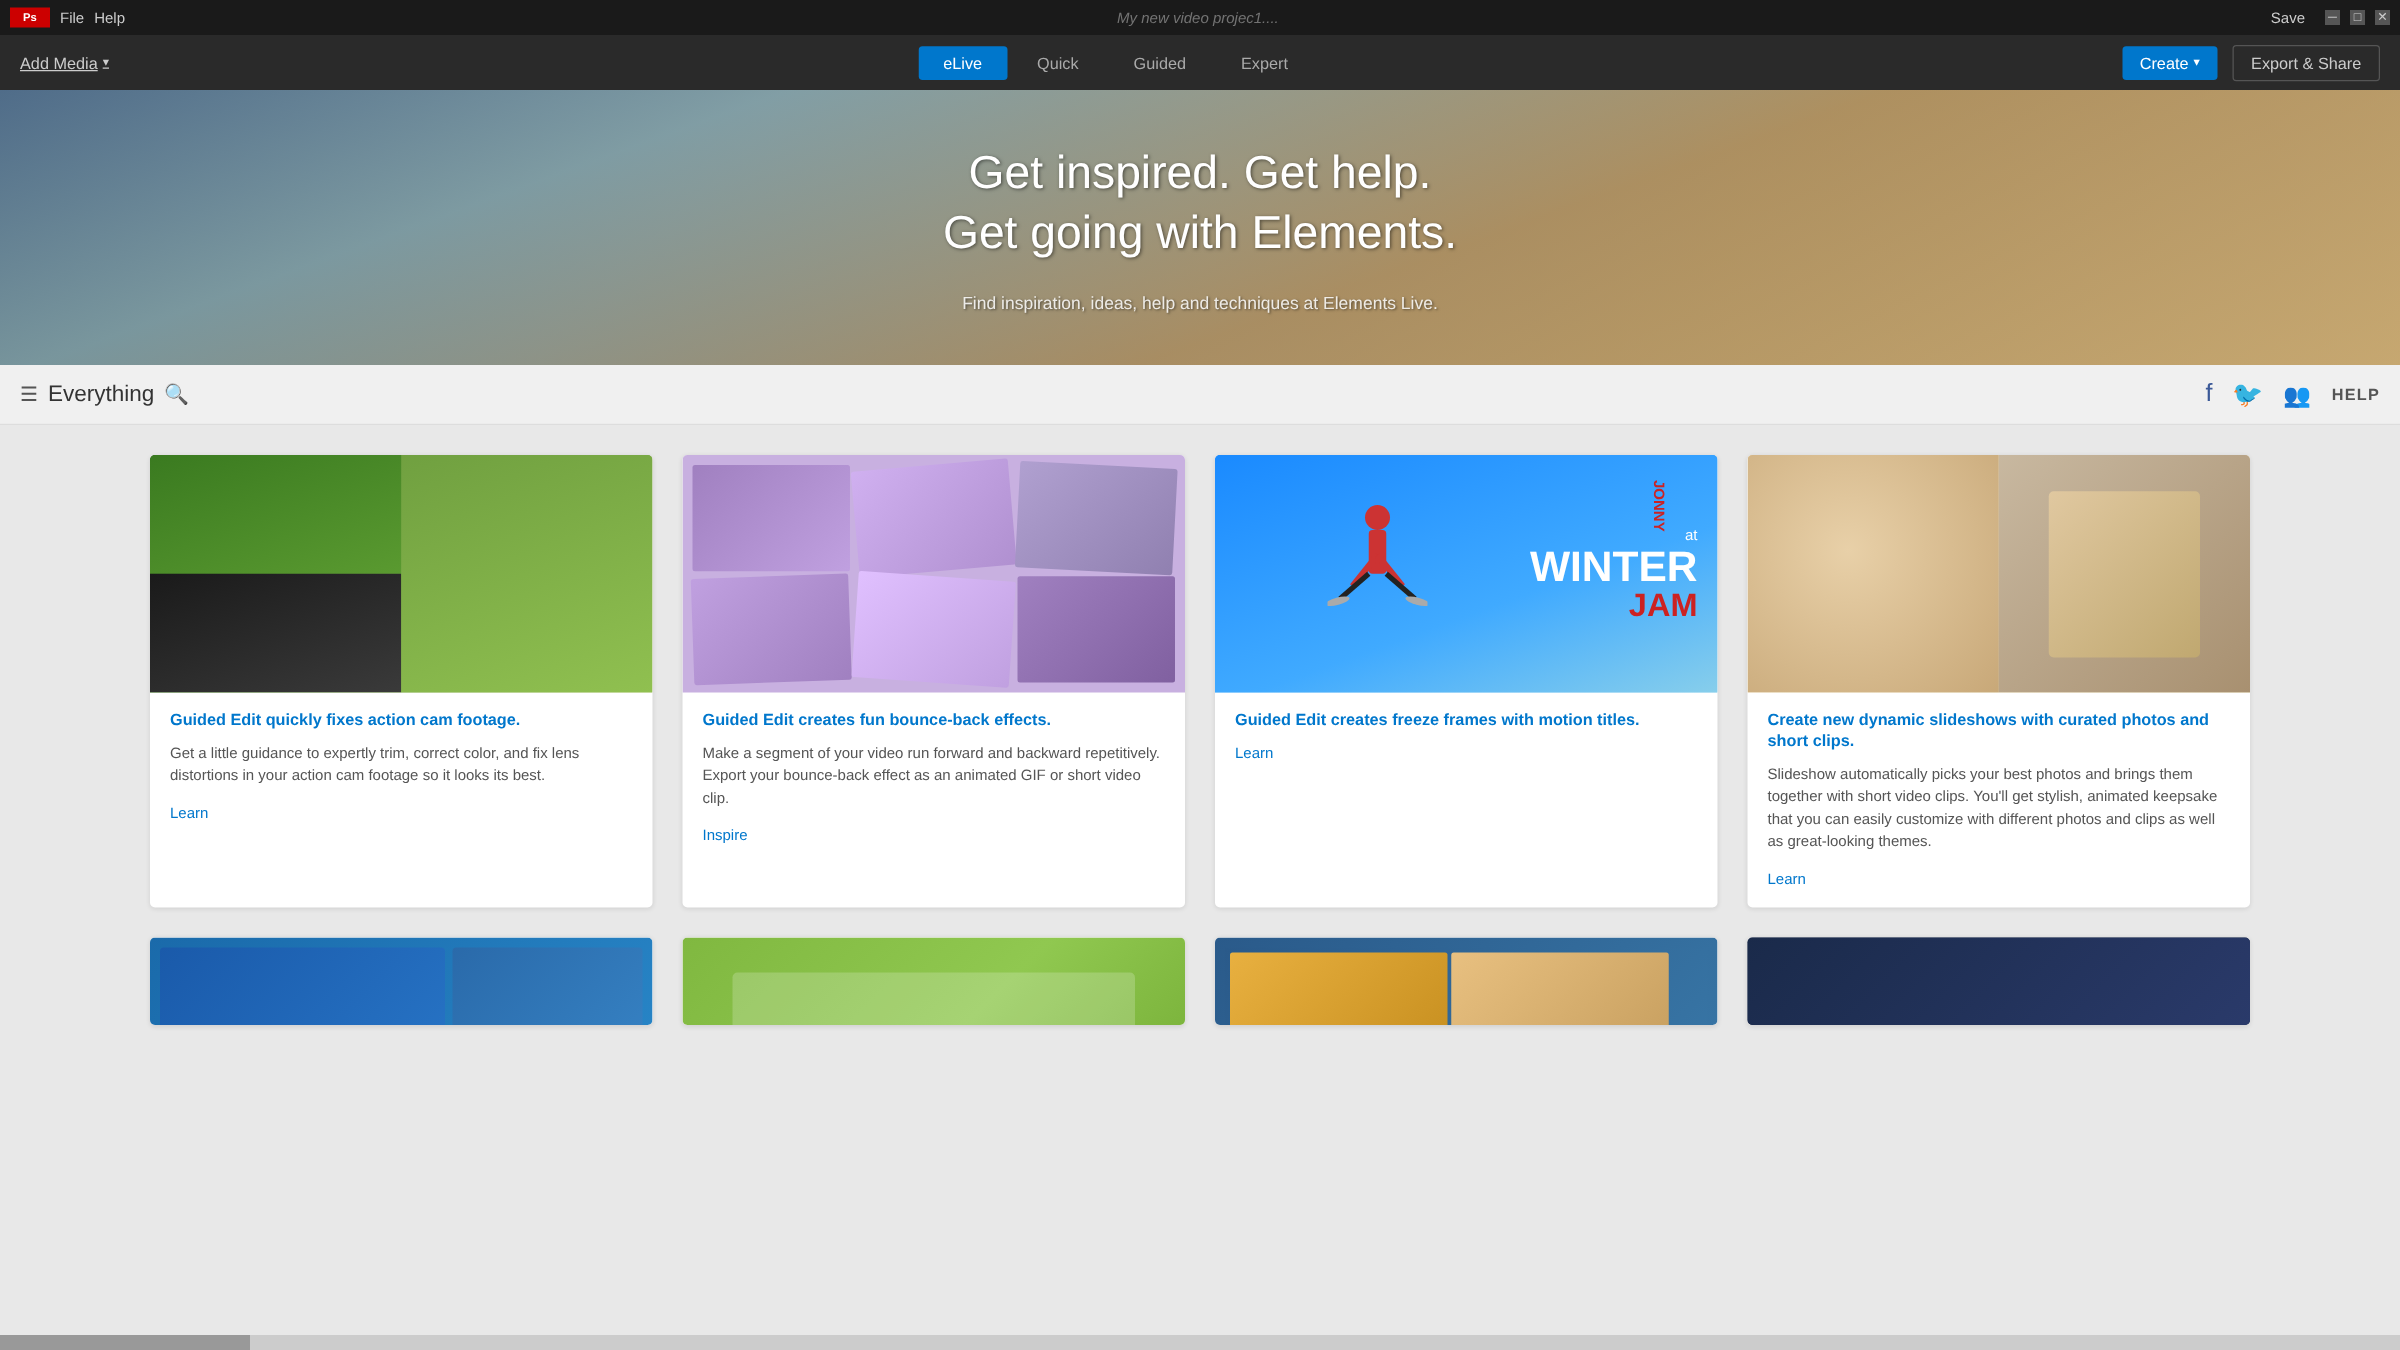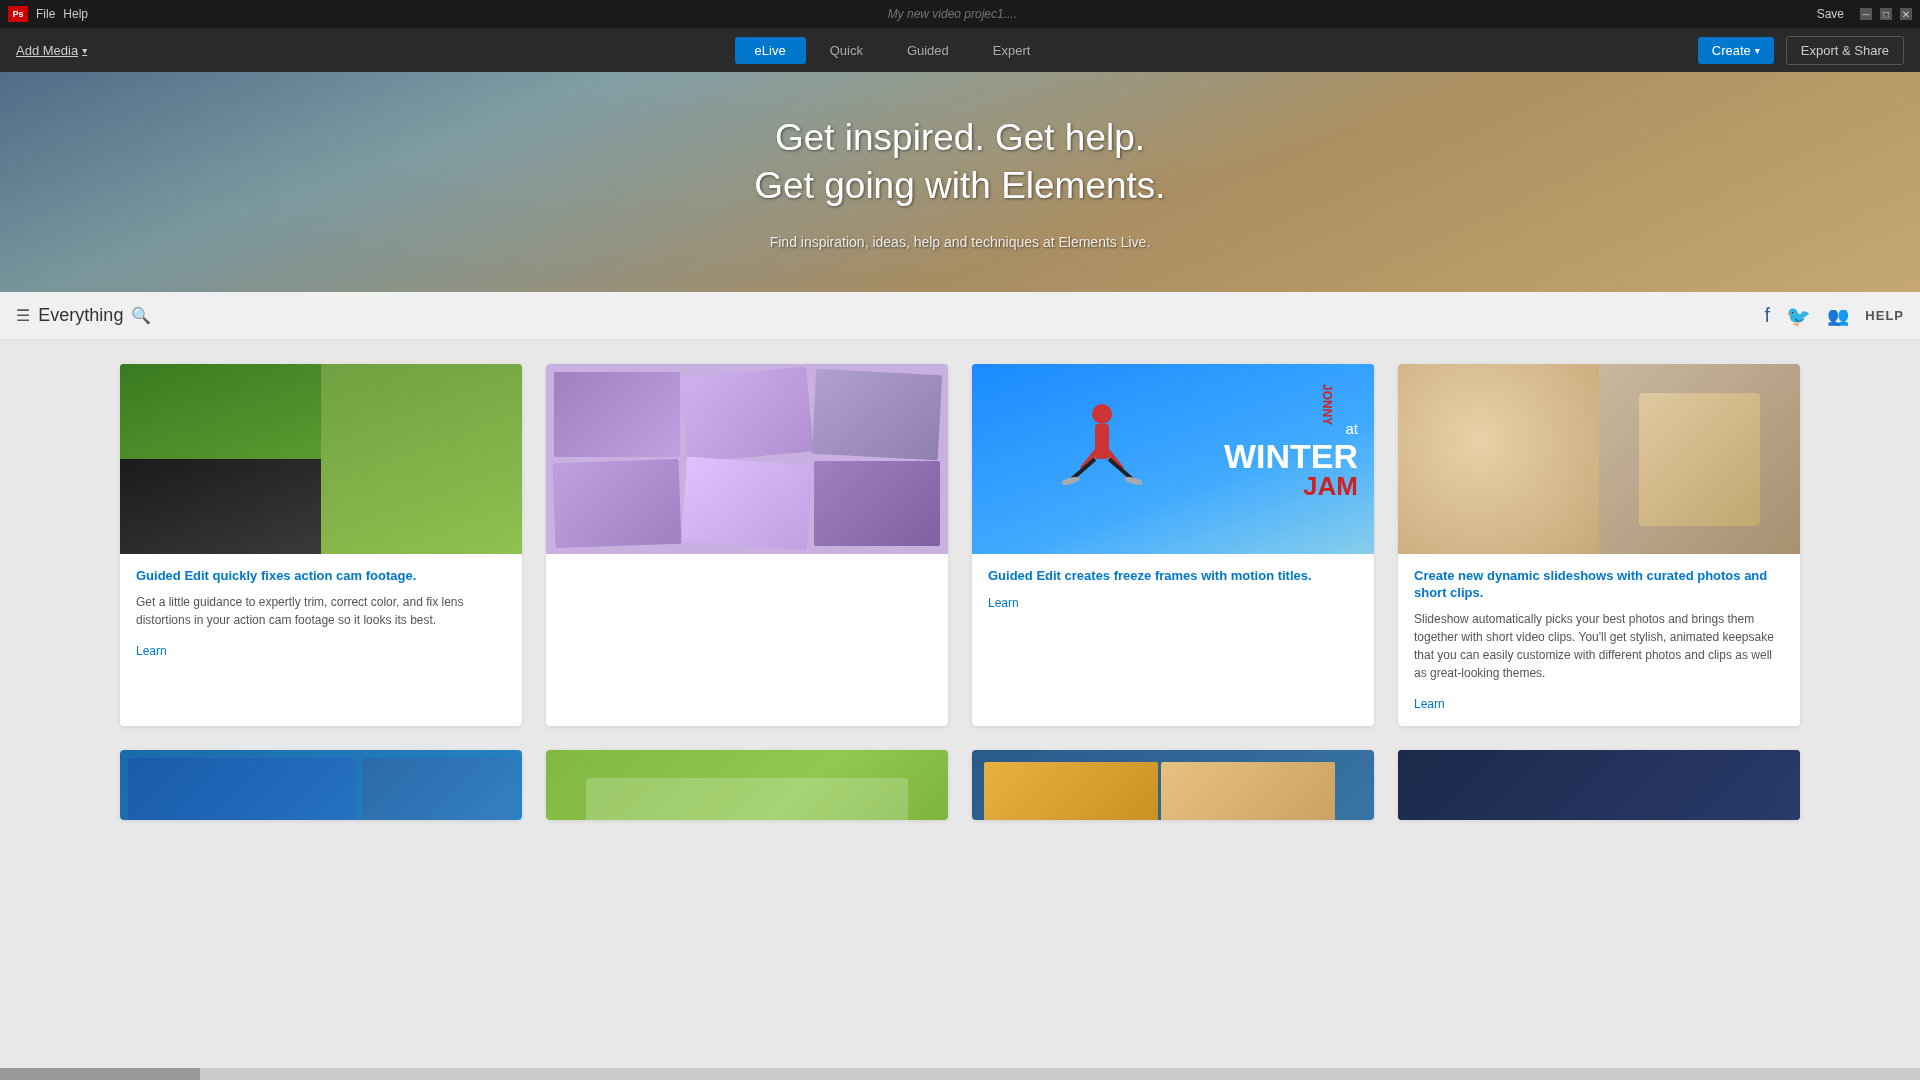--- a/index.html
+++ b/index.html
@@ -290,21 +290,21 @@
     }
     .scrollbar-thumb {
       width: 200px;
       height: 12px;
       background: #999;
       border-radius: 0;
     }
 
     
     .adobe-logo {
-      width: 20px;
+      width: 32px;
       height: 16px;
       background: #cc0000;
       display: flex;
       align-items: center;
       justify-content: center;
       color: #fff;
       font-size: 9px;
       font-weight: 900;
     }
 
@@ -398,20 +398,25 @@
     <div class="card">
       <div class="card-image card-image-2">
         <div class="collage">
           <div class="collage-item"></div>
           <div class="collage-item"></div>
           <div class="collage-item"></div>
           <div class="collage-item"></div>
           <div class="collage-item"></div>
           <div class="collage-item"></div>
         </div>
+      </div>
+      <div class="card-body">
+        <div class="card-title">Guided Edit creates fun bounce-back effects.</div>
+        <div class="card-desc">Make a segment of your video run forward and backward repetitively. Export your bounce-back effect as an animated GIF or short video clip.</div>
+        <span class="card-action">Inspire</span>
       </div>
     </div>
 
     <div class="card">
       <div class="card-image card-image-3" style="position:relative;">
 
         <div style="position:absolute;inset:0;background:linear-gradient(160deg,#1a8aff 0%,#40aaff 60%,#87ceeb 100%);"></div>
 
         <div style="position:absolute;left:80px;top:30px;width:100px;height:130px;display:flex;align-items:center;justify-content:center;">
           <svg width="80" height="120" viewBox="0 0 80 120">
@@ -420,21 +425,21 @@
             <line x1="40" y1="45" x2="20" y2="70" stroke="#cc3333" stroke-width="5"></line>
             <line x1="40" y1="45" x2="60" y2="70" stroke="#cc3333" stroke-width="5"></line>
             <line x1="33" y1="60" x2="10" y2="80" stroke="#222" stroke-width="4"></line>
             <line x1="47" y1="60" x2="70" y2="80" stroke="#222" stroke-width="4"></line>
             <ellipse cx="8" cy="82" rx="10" ry="3" fill="#aaa" transform="rotate(-15 8 82)"></ellipse>
             <ellipse cx="72" cy="82" rx="10" ry="3" fill="#aaa" transform="rotate(15 72 82)"></ellipse>
           </svg>
         </div>
 
         <div class="winter-jam-overlay">
-          <div style="font-size:15px;color:#fff;margin-bottom:2px;margin-left:14px;">at</div>
+          <div style="font-size:12px;color:#fff;margin-bottom:2px;margin-left:14px;">at</div>
           <div style="font-size:34px;font-weight:900;color:#fff;line-height:1;">WINTER</div>
           <div style="font-size:26px;font-weight:900;color:#cc2222;line-height:1;">JAM</div>
           <div style="writing-mode:vertical-rl;font-size:12px;font-weight:700;color:#cc2222;position:absolute;right:40px;top:20px;">JONNY</div>
         </div>
       </div>
       <div class="card-body">
         <div class="card-title">Guided Edit creates freeze frames with motion titles.</div>
         <span class="card-action">Learn</span>
       </div>
     </div>

